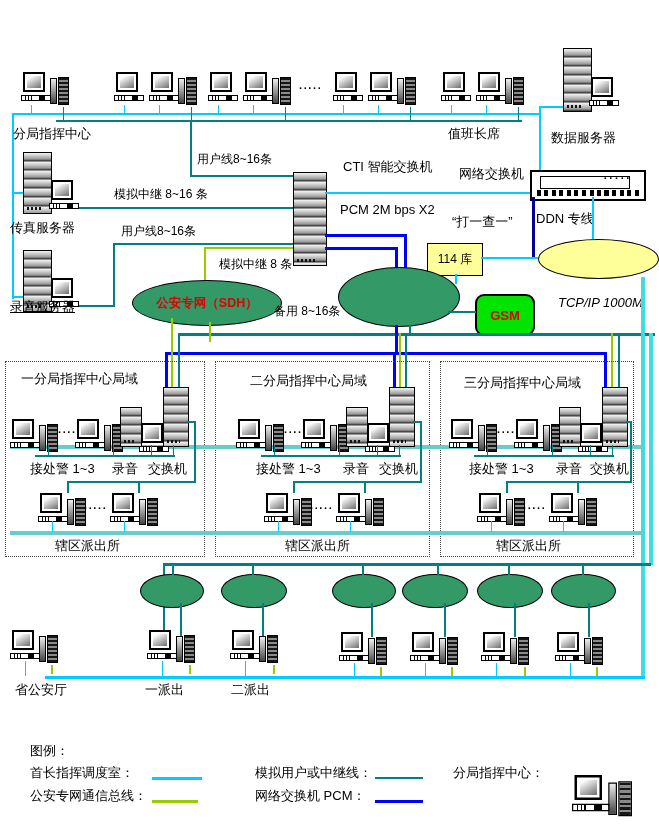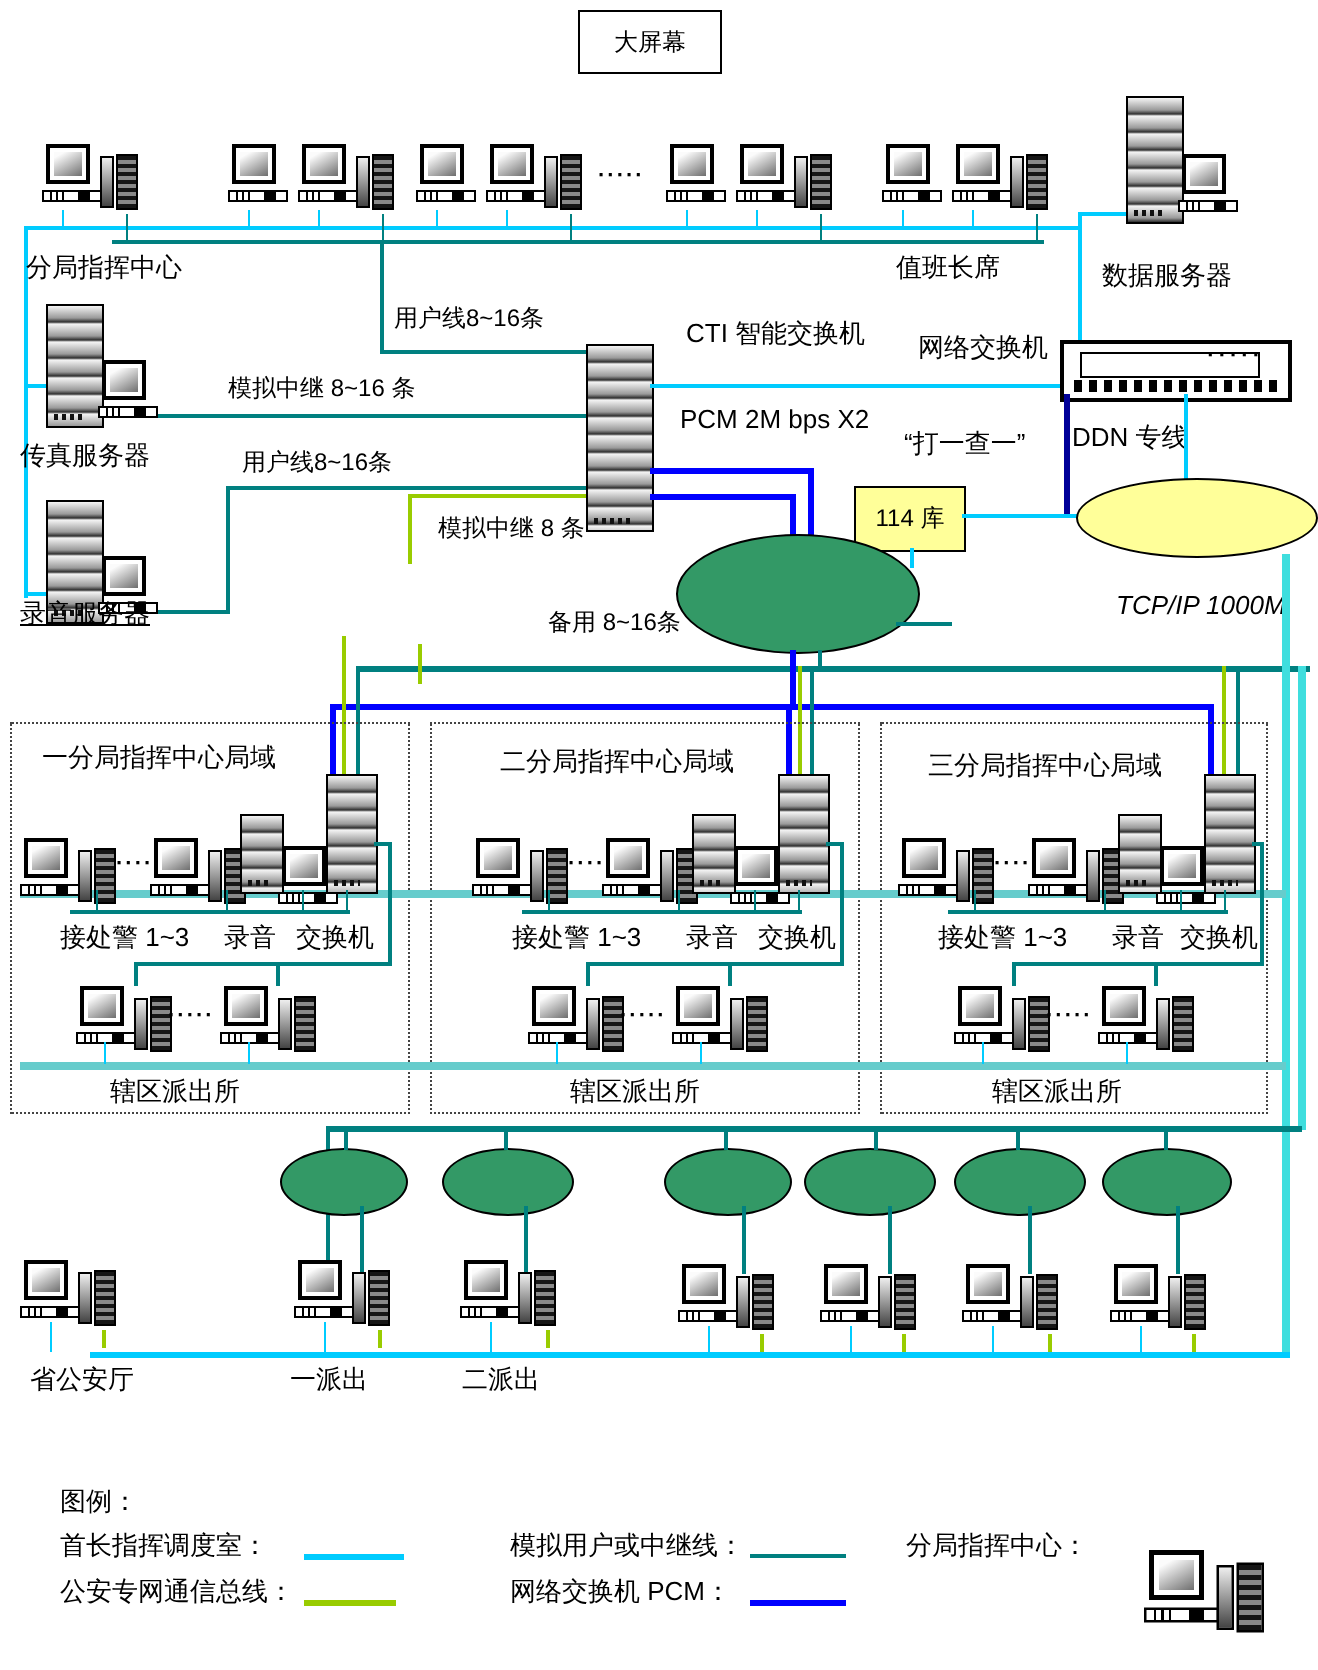--- a/index.html
+++ b/index.html
@@ -35,23 +35,20 @@
   .netswitch::after{content:"";position:absolute;left:5px;right:5px;bottom:3px;height:6px;
       background:repeating-linear-gradient(90deg,#000 0 4px,transparent 4px 7.5px);}
   .nsdots{position:absolute;right:12px;top:0;letter-spacing:2px;font-weight:bold;font-size:11px;}
   .sdh-text{font-size:12.5px;color:#e00000;font-weight:bold;}
 </style>
 </head>
 <body>
 
 <div id="stage">
 
-  <div class="box" style="left:289px;top:5px;width:70px;height:30px;display:flex;align-items:center;justify-content:center;">
-      <span>大屏幕</span>
-    </div>
 
   <div class="ws" style="left:21px;top:72px;">
       <div class="phone"></div>
     </div>
   <div class="ws" style="left:114px;top:72px;"></div>
   <div class="ws" style="left:149px;top:72px;">
       <div class="phone"></div>
     </div>
   <div class="ws" style="left:208px;top:72px;"></div>
   <div class="ws" style="left:243px;top:72px;">
@@ -138,21 +135,27 @@
   <div class="box yellowf" style="left:427px;top:243px;width:54px;height:31px;display:flex;align-items:center;justify-content:center;">
       <span>114 库</span>
     </div>
   <i class="ln c" style="left:481px;top:257px;width:112px;height:2px;"></i>
   <i class="ln c" style="left:455px;top:274px;width:2px;height:10px;"></i>
   <i class="ln c" style="left:592px;top:197px;width:2px;height:43px;"></i>
   <div class="ellipse yellowf" style="left:538px;top:239px;width:119px;height:38px;"></div>
   <div class="lbl" style="left:558px;top:295px;font-style:italic;">TCP/IP 1000M</div>
 
   <div class="ellipse green" style="left:338px;top:267px;width:120px;height:58px;"></div>
+  <div class="ellipse green" style="left:132px;top:280px;width:148px;height:44px;">
+    <span class="sdh-text">公安专网（SDH）</span>
+  </div>
   <div class="lbl sm" style="left:274px;top:303px;background:transparent;">备用 8~16条</div>
+  <div class="gsmbox" style="left:475px;top:294px;width:56px;height:38px;">
+    <span class="red" style="font-weight:bold;">GSM</span>
+  </div>
   <i class="ln t" style="left:448px;top:311px;width:28px;height:2px;"></i>
 
   <i class="ln t" style="left:409px;top:325px;width:2px;height:8px;"></i>
   <i class="ln t" style="left:178px;top:333px;width:477px;height:3px;"></i>
   <i class="ln b" style="left:395px;top:325px;width:3px;height:28px;"></i>
   <i class="ln b" style="left:165px;top:352px;width:442px;height:3px;"></i>
   <i class="ln o" style="left:209px;top:322px;width:2px;height:20px;"></i>
 
   <i class="ln b" style="left:165px;top:352px;width:3px;height:38px;"></i>
   <i class="ln o" style="left:171px;top:318px;width:2px;height:72px;"></i>

